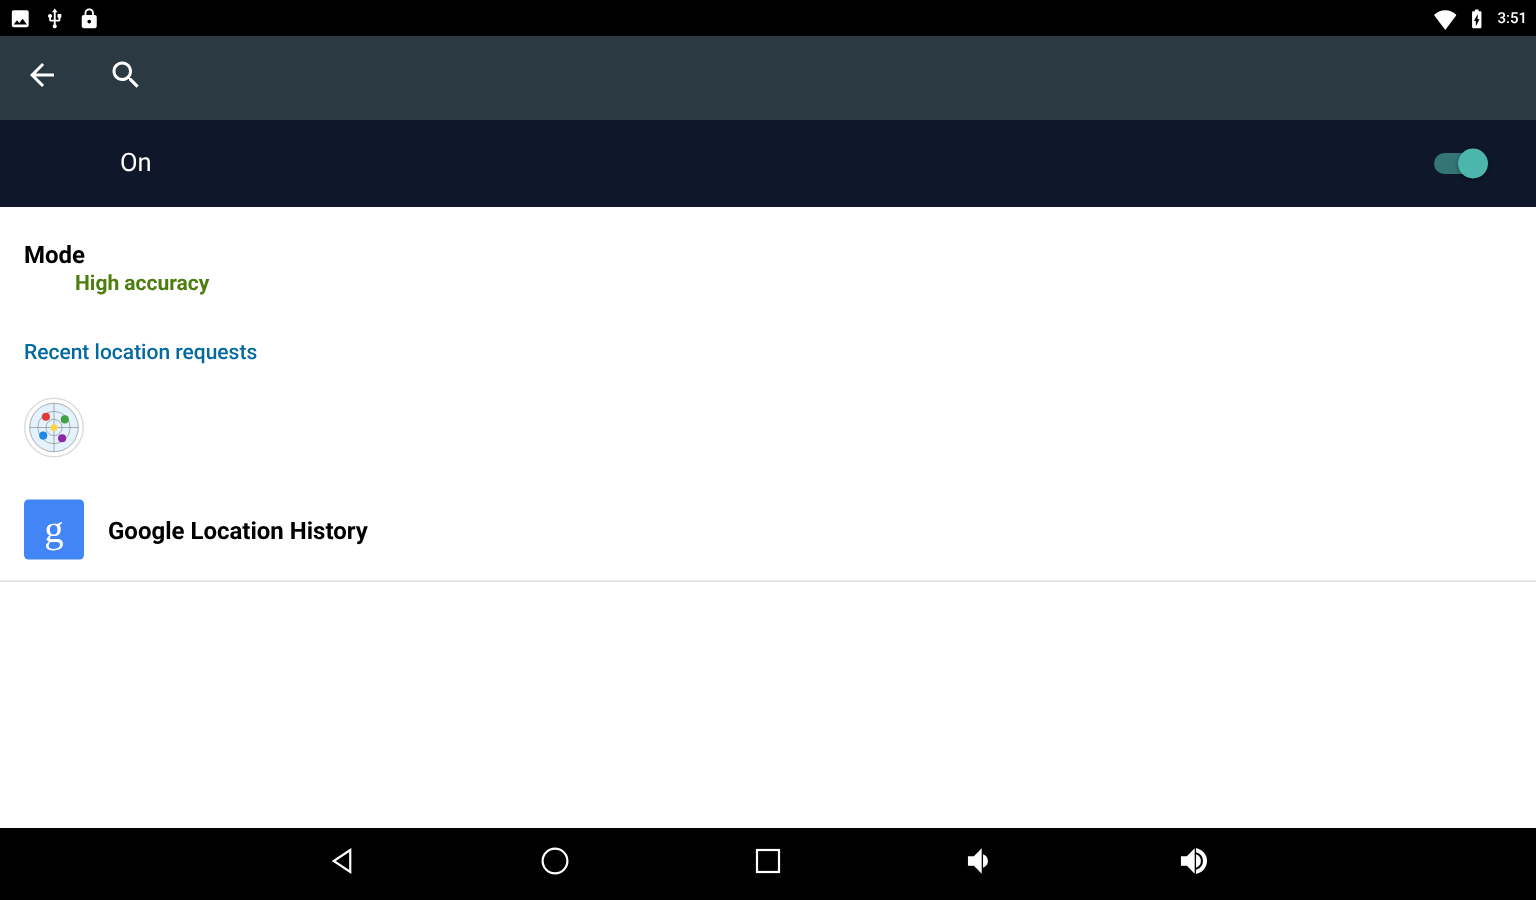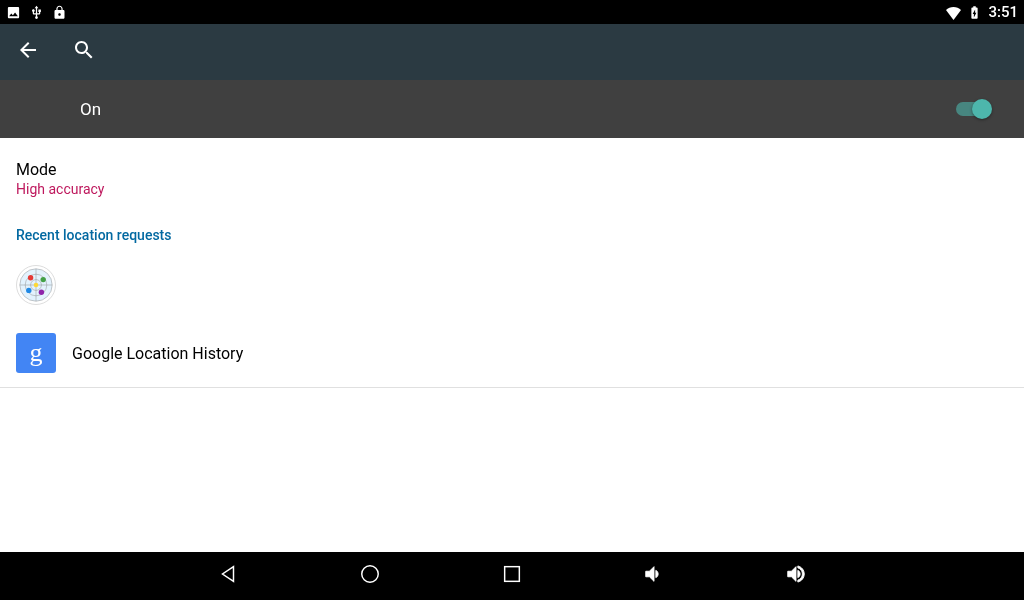--- a/index.html
+++ b/index.html
@@ -18,38 +18,38 @@
     display: flex;
     align-items: center;
     justify-content: space-between;
     padding: 0 6px;
     font-size: 13px;
   }
   .status-left { display: flex; align-items: center; gap: 8px; }
   .status-right { display: flex; align-items: center; gap: 6px; }
   .status-icon { display: inline-flex; align-items: center; justify-content: center; }
   .status-icon svg { fill: #fff; width: 15px; height: 15px; }
-  .status-time { font-size: 15px; font-weight: 500; text-align: center; }
+  .status-time { font-size: 10px; font-weight: 500; text-align: center; }
 
   .app-bar {
     height: 56px;
     background: #2b3a42;
     color: #fff;
     display: flex;
     align-items: center;
     padding: 0 16px;
   }
   .app-bar .back-icon { margin-right: 32px; }
   .app-bar .back-icon svg { fill: #fff; width: 24px; height: 24px; }
   .app-bar .title { font-size: 20px; font-weight: 500; flex: 1; }
   .app-bar .search-icon svg { fill: #fff; width: 24px; height: 24px; }
 
   .toggle-bar {
     height: 58px;
-    background: #404040;
+    background: #0f172a;
     color: #fff;
     display: flex;
     align-items: center;
     padding: 0 32px 0 80px;
   }
   .toggle-bar .state { font-size: 17px; flex: 1; }
   .switch {
     width: 38px;
     height: 20px;
     position: relative;
@@ -75,23 +75,23 @@
     box-shadow: 0 1px 3px rgba(0,0,0,0.4);
   }
 
   .content { padding-top: 8px; }
   .row {
     padding: 14px 16px;
     display: flex;
     align-items: center;
   }
   .row.indented { padding-left: 16px; }
-  .row-text { flex: 1; }
+  .row-text { flex: 1; font-weight: bold; }
   .row-title { font-size: 16px; color: #000; }
-  .row-sub { font-size: 14px; color: #be185d; margin-top: 2px; }
+  .row-sub { font-size: 14px; color: #4d7c0f; margin-top: 2px; margin-left: 34px; }
   .section-header {
     font-size: 14px;
     font-weight: 500;
     color: #0369a1;
     padding: 16px 16px 8px 16px;
   }
   .app-icon {
     width: 40px;
     height: 40px;
     margin-right: 16px;

